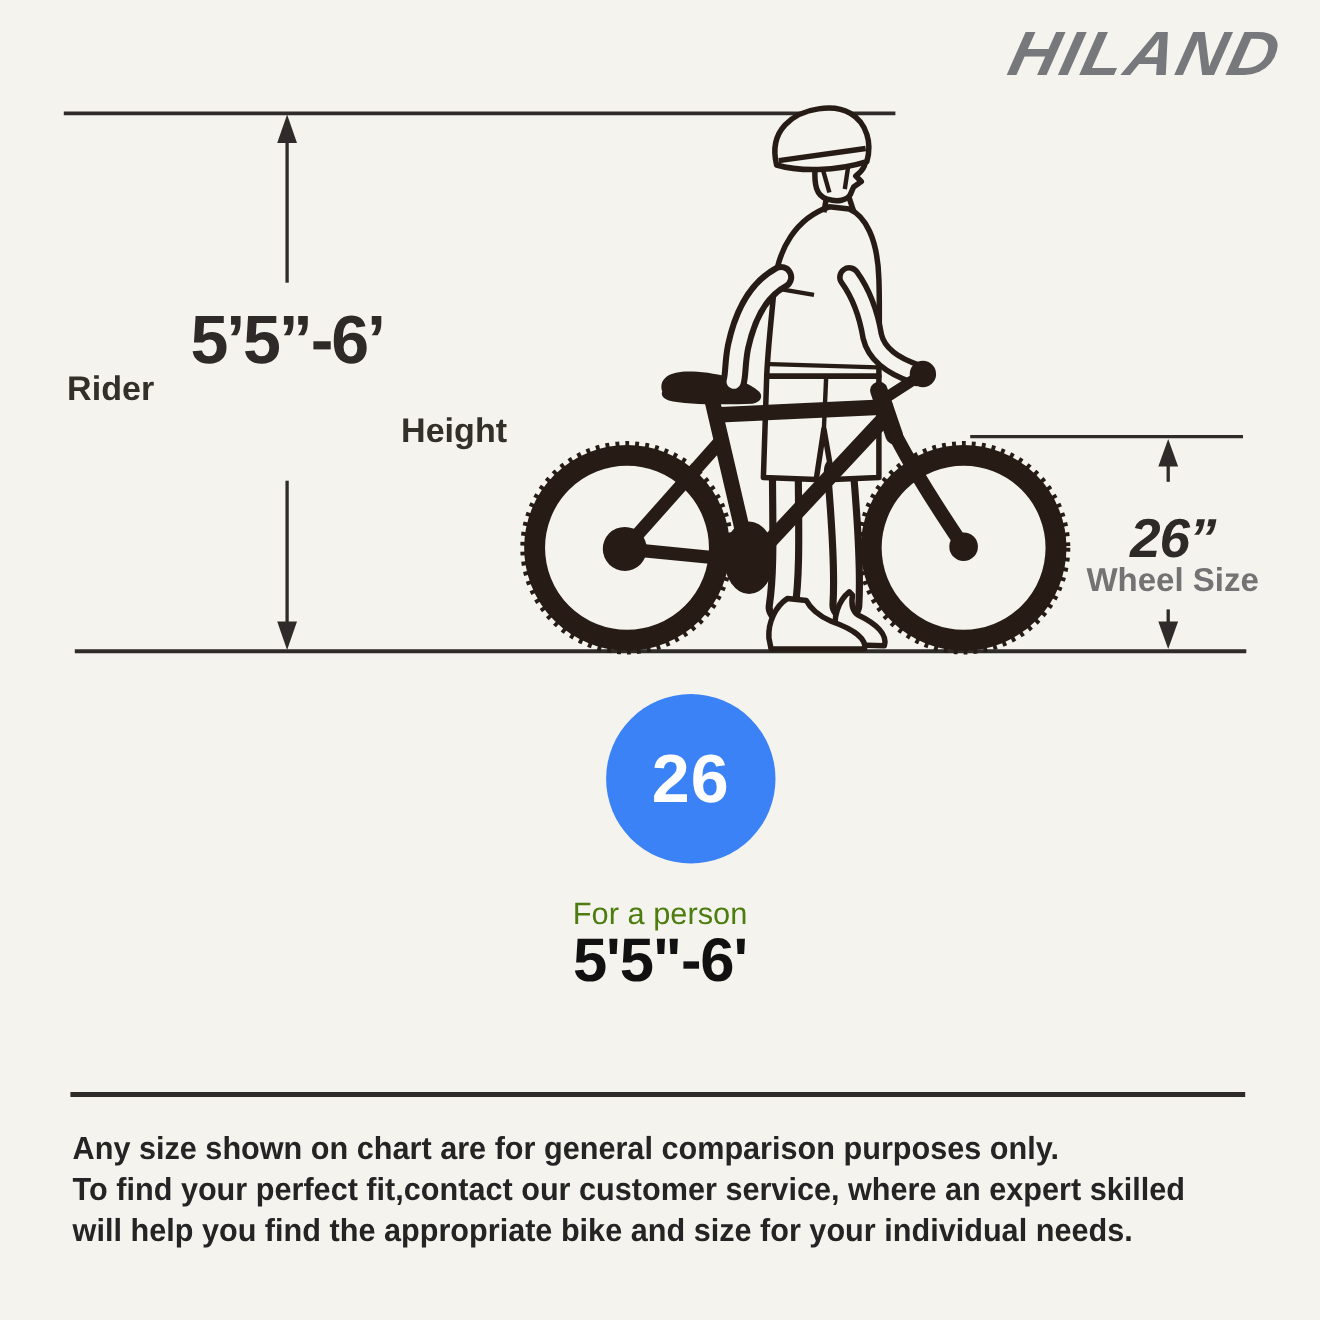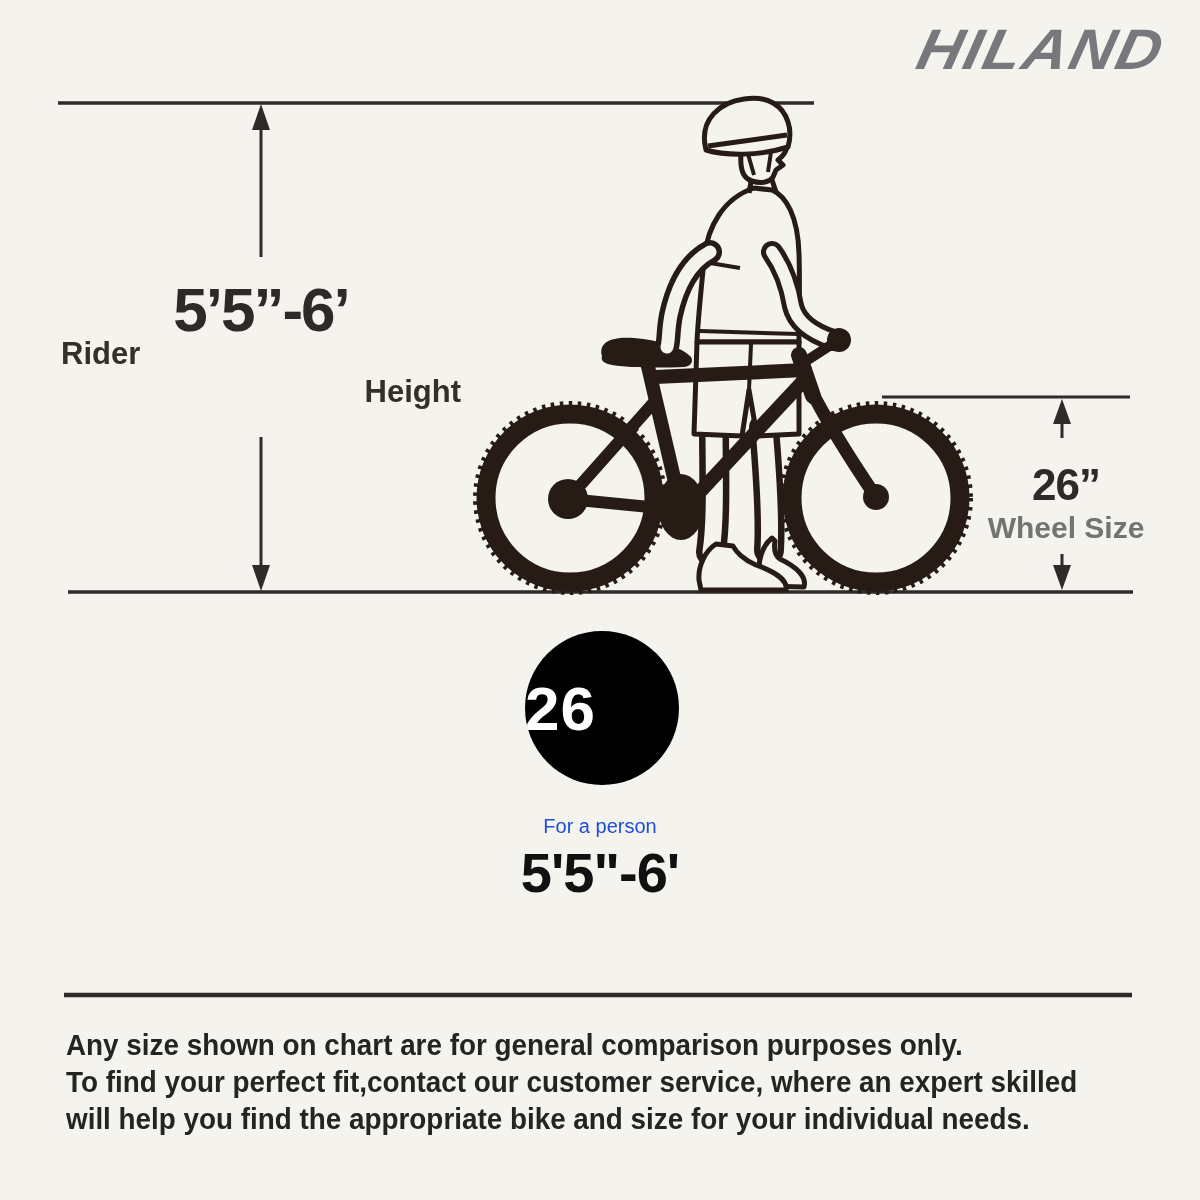--- a/index.html
+++ b/index.html
@@ -20,29 +20,29 @@
   }
   
   .rider-value{left:61px;top:274px;width:400px;text-align:center;
     font-size:62px;font-weight:700;letter-spacing:-2px;color:#2e2a27;}
   .rider-l1{left:61px;top:336px;width:400px;text-align:left;
     font-size:31px;font-weight:700;color:#333029;}
   .rider-l2{left:61px;top:374px;width:400px;text-align:right;
     font-size:31px;font-weight:700;color:#333029;}
   
   .wheel-value{left:946px;top:460px;width:240px;text-align:center;
-    font-size:44px;font-weight:700;letter-spacing:-1px;color:#2e2a27;}
+    font-size:50px;font-weight:700;letter-spacing:-1px;color:#2e2a27;font-style:italic;}
   .wheel-label{left:946px;top:511px;width:240px;text-align:center;
     font-size:30px;font-weight:700;color:#737373;}
   
-  .badge-circle{left:525px;top:631px;width:154px;height:154px;border-radius:50%;
-    background:#000000;display:flex;align-items:center;}
+  .badge-circle{left:551px;top:631px;width:154px;height:154px;border-radius:50%;
+    background:#3b82f6;display:flex;align-items:center;justify-content:center;}
   .badge-number{color:#ffffff;font-size:62px;font-weight:700;letter-spacing:1px;}
   .badge-caption{left:450px;top:815px;width:300px;text-align:center;
-    font-size:20px;font-weight:400;color:#1d4ed8;}
+    font-size:28px;font-weight:400;color:#4d7c0f;}
   .badge-range{left:450px;top:840px;width:300px;text-align:center;
     font-size:56px;font-weight:700;letter-spacing:-1px;color:#111111;}
   
   .footer{left:66px;top:1027px;width:1100px;
     font-size:29px;font-weight:700;line-height:37px;color:#242424;
     transform:scaleX(0.96);transform-origin:left top;white-space:nowrap;}
   svg{position:absolute;left:0;top:0;}
 </style>
 </head>
 <body>

